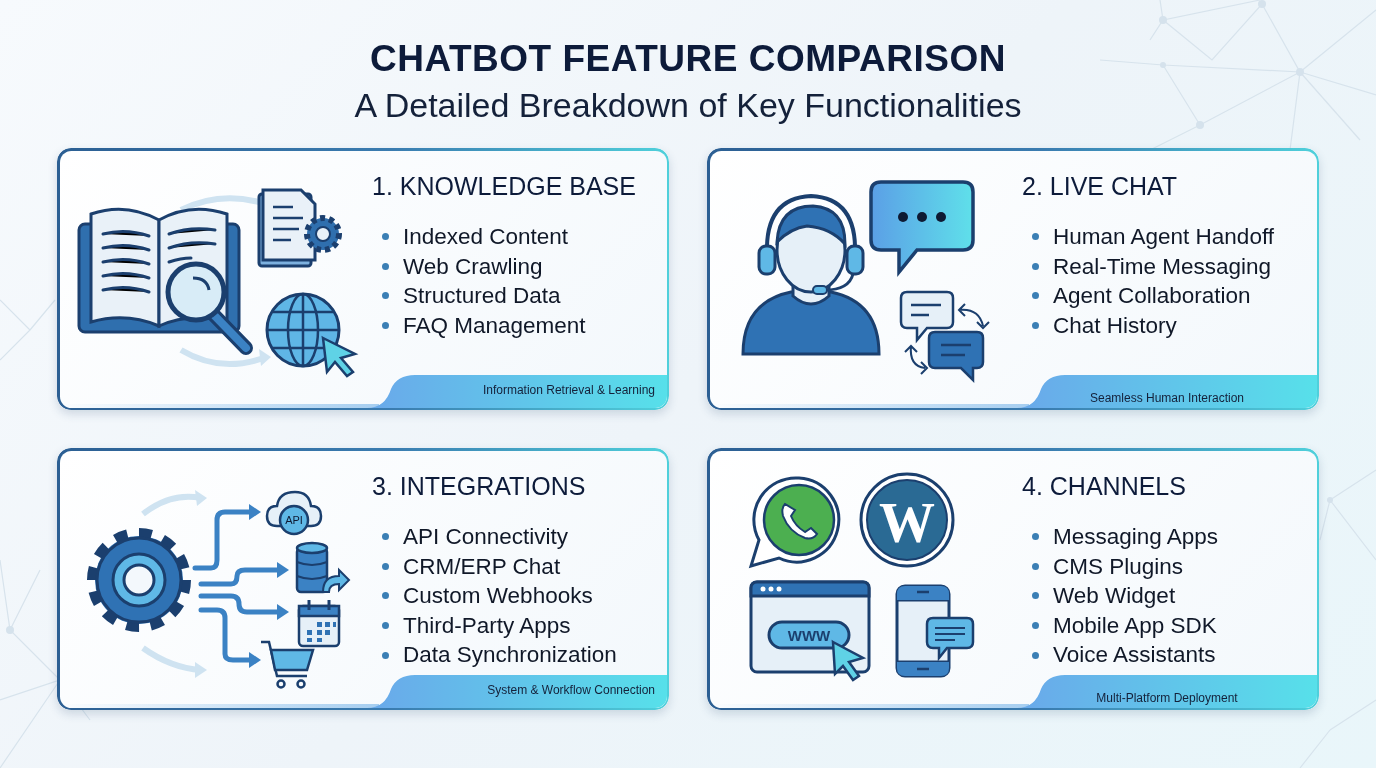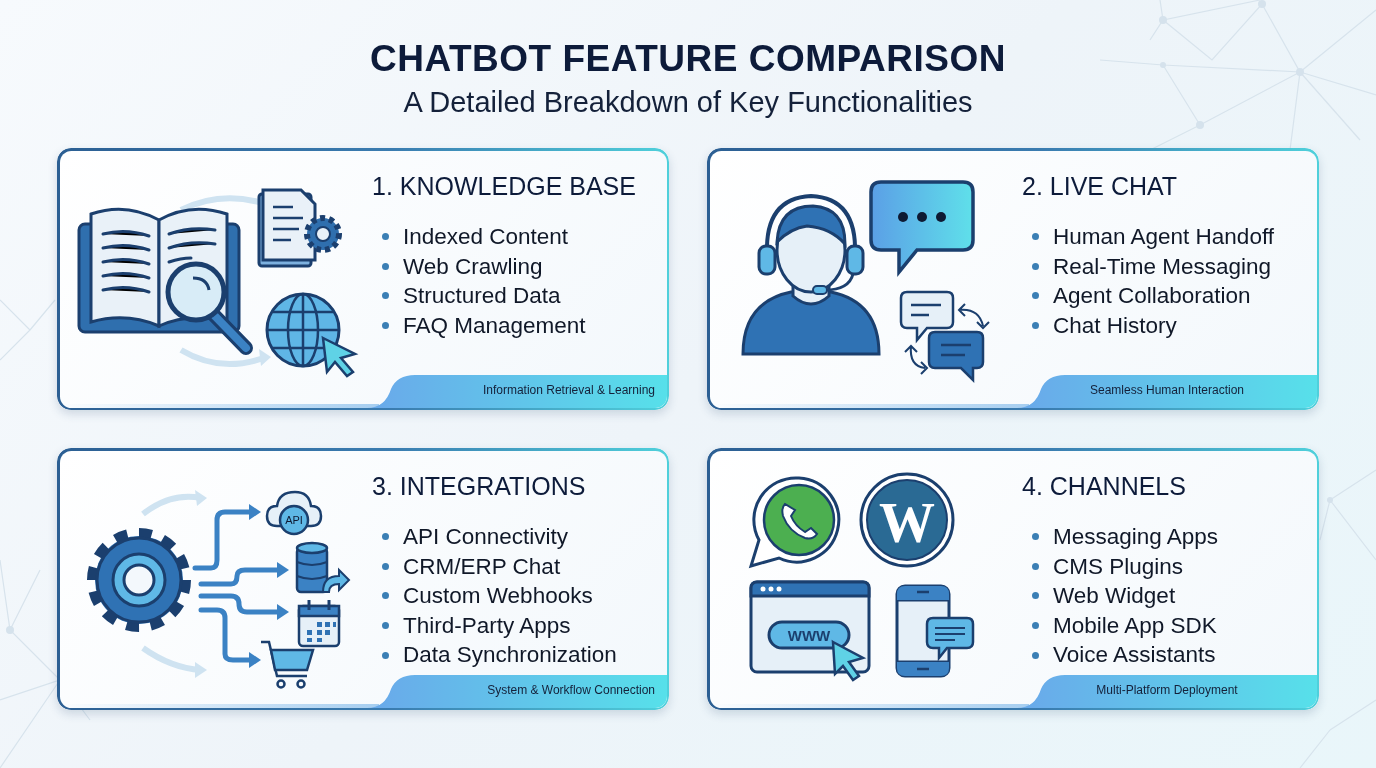--- a/index.html
+++ b/index.html
@@ -2,39 +2,39 @@
 <html><head>
 <meta charset="utf-8">
 <style>
   html,body{margin:0;padding:0;}
   body{width:1376px;height:768px;overflow:hidden;position:relative;
     background:linear-gradient(135deg,#f7fafd 0%,#eef4f9 50%,#e9f6fa 100%);
     font-family:"Liberation Sans","DejaVu Sans",sans-serif;color:#0e1a33;}
   .bg-net{position:absolute;left:0;top:0;width:1376px;height:768px;z-index:0;}
   .title{position:absolute;left:0;width:1376px;text-align:center;z-index:1;}
   .t1{top:38px;font-size:37px;font-weight:700;letter-spacing:0.5px;color:#0d1b3a;}
-  .t2{top:86px;font-size:29px;color:#14213a;}
+  .t2{top:86px;font-size:34px;color:#14213a;}
   .card{position:absolute;width:612px;height:262px;border-radius:14px;z-index:2;
     background:linear-gradient(135deg,#ffffff 0%,#f3f8fc 100%);
     box-shadow:0 4px 10px rgba(40,70,110,0.18);}
   .card::before{content:"";position:absolute;inset:0;border-radius:14px;padding:2.5px;
     background:linear-gradient(90deg,#2c5f93 0%,#3a7cb0 55%,#4fd0db 100%);
     -webkit-mask:linear-gradient(#000 0 0) content-box,linear-gradient(#000 0 0);
     -webkit-mask-composite:xor;mask-composite:exclude;}
   .c1{left:57px;top:148px;} .c2{left:707px;top:148px;}
   .c3{left:57px;top:448px;} .c4{left:707px;top:448px;}
   .illus{position:absolute;left:14px;top:14px;width:300px;height:232px;}
   .ctitle{position:absolute;left:315px;top:24px;font-size:25px;font-weight:400;color:#0d1b3a;white-space:nowrap;}
   .list{position:absolute;left:317px;top:66px;margin:8px;padding:0;list-style:none;}
   .list li{font-size:22.5px;line-height:29.6px;color:#101828;white-space:nowrap;display:flex;align-items:center;}
   .bullet{width:7px;height:7px;border-radius:50%;background:#3b7fb5;margin-right:14px;flex:none;}
   .ribbon{position:absolute;right:2px;bottom:2px;height:33px;width:300px;border-bottom-right-radius:12px;overflow:hidden;}
   .ribbon svg{position:absolute;left:0;top:0;}
   .ribbon span{position:absolute;right:12px;top:8px;font-size:12px;color:#14213a;white-space:nowrap;}
-  .c2 .ribbon span,.c4 .ribbon span{right:auto;left:0;width:100%;text-align:center;}
+  .c2 .ribbon span,.c4 .ribbon span{right:auto;left:0;width:100%;text-align:center;margin-top:8px;}
   .rline{position:absolute;left:2px;bottom:2px;height:4px;width:320px;border-bottom-left-radius:12px;
     background:linear-gradient(90deg,rgba(120,180,230,0) 0%,rgba(100,170,230,0.55) 100%);}
 </style>
 </head>
 <body>
 
 <svg class="bg-net" viewBox="0 0 1376 768">
   <g stroke="#d7e3ec" stroke-width="1.2" fill="none">
     <path d="M1160 0 L1163 20 L1260 0"></path>
     <path d="M1150 40 L1163 20 L1212 60 L1262 4 L1300 72 L1376 10"></path>

